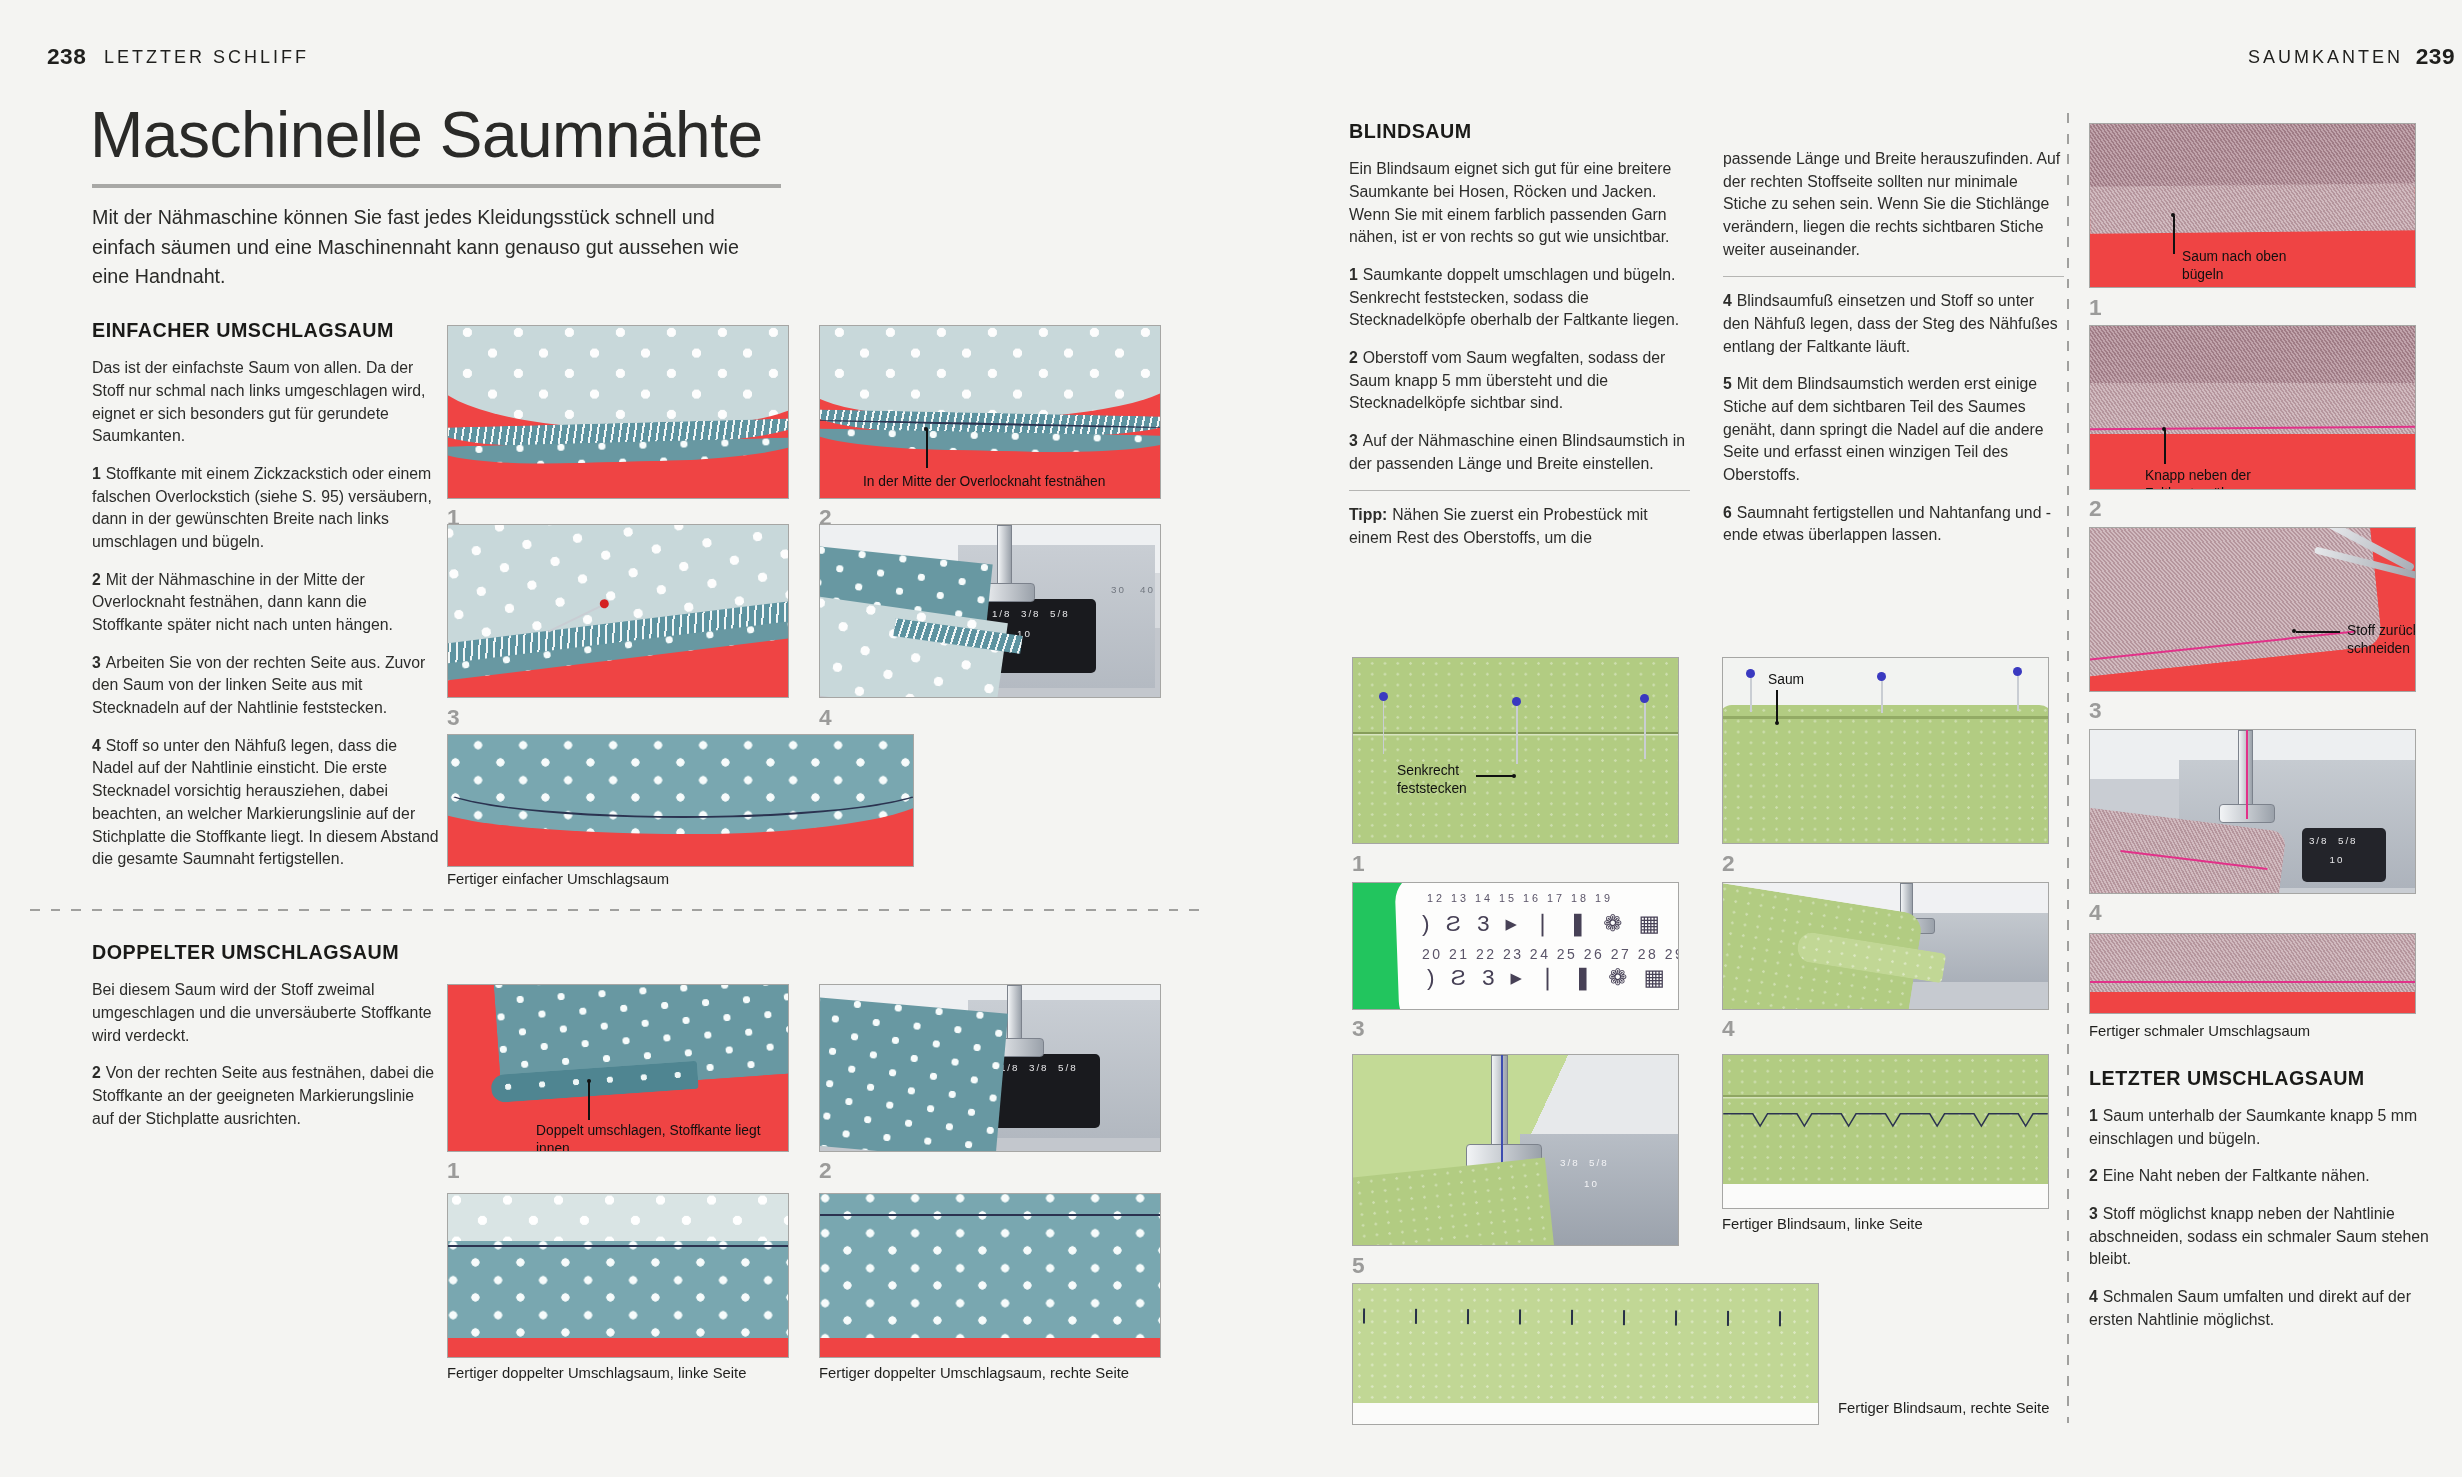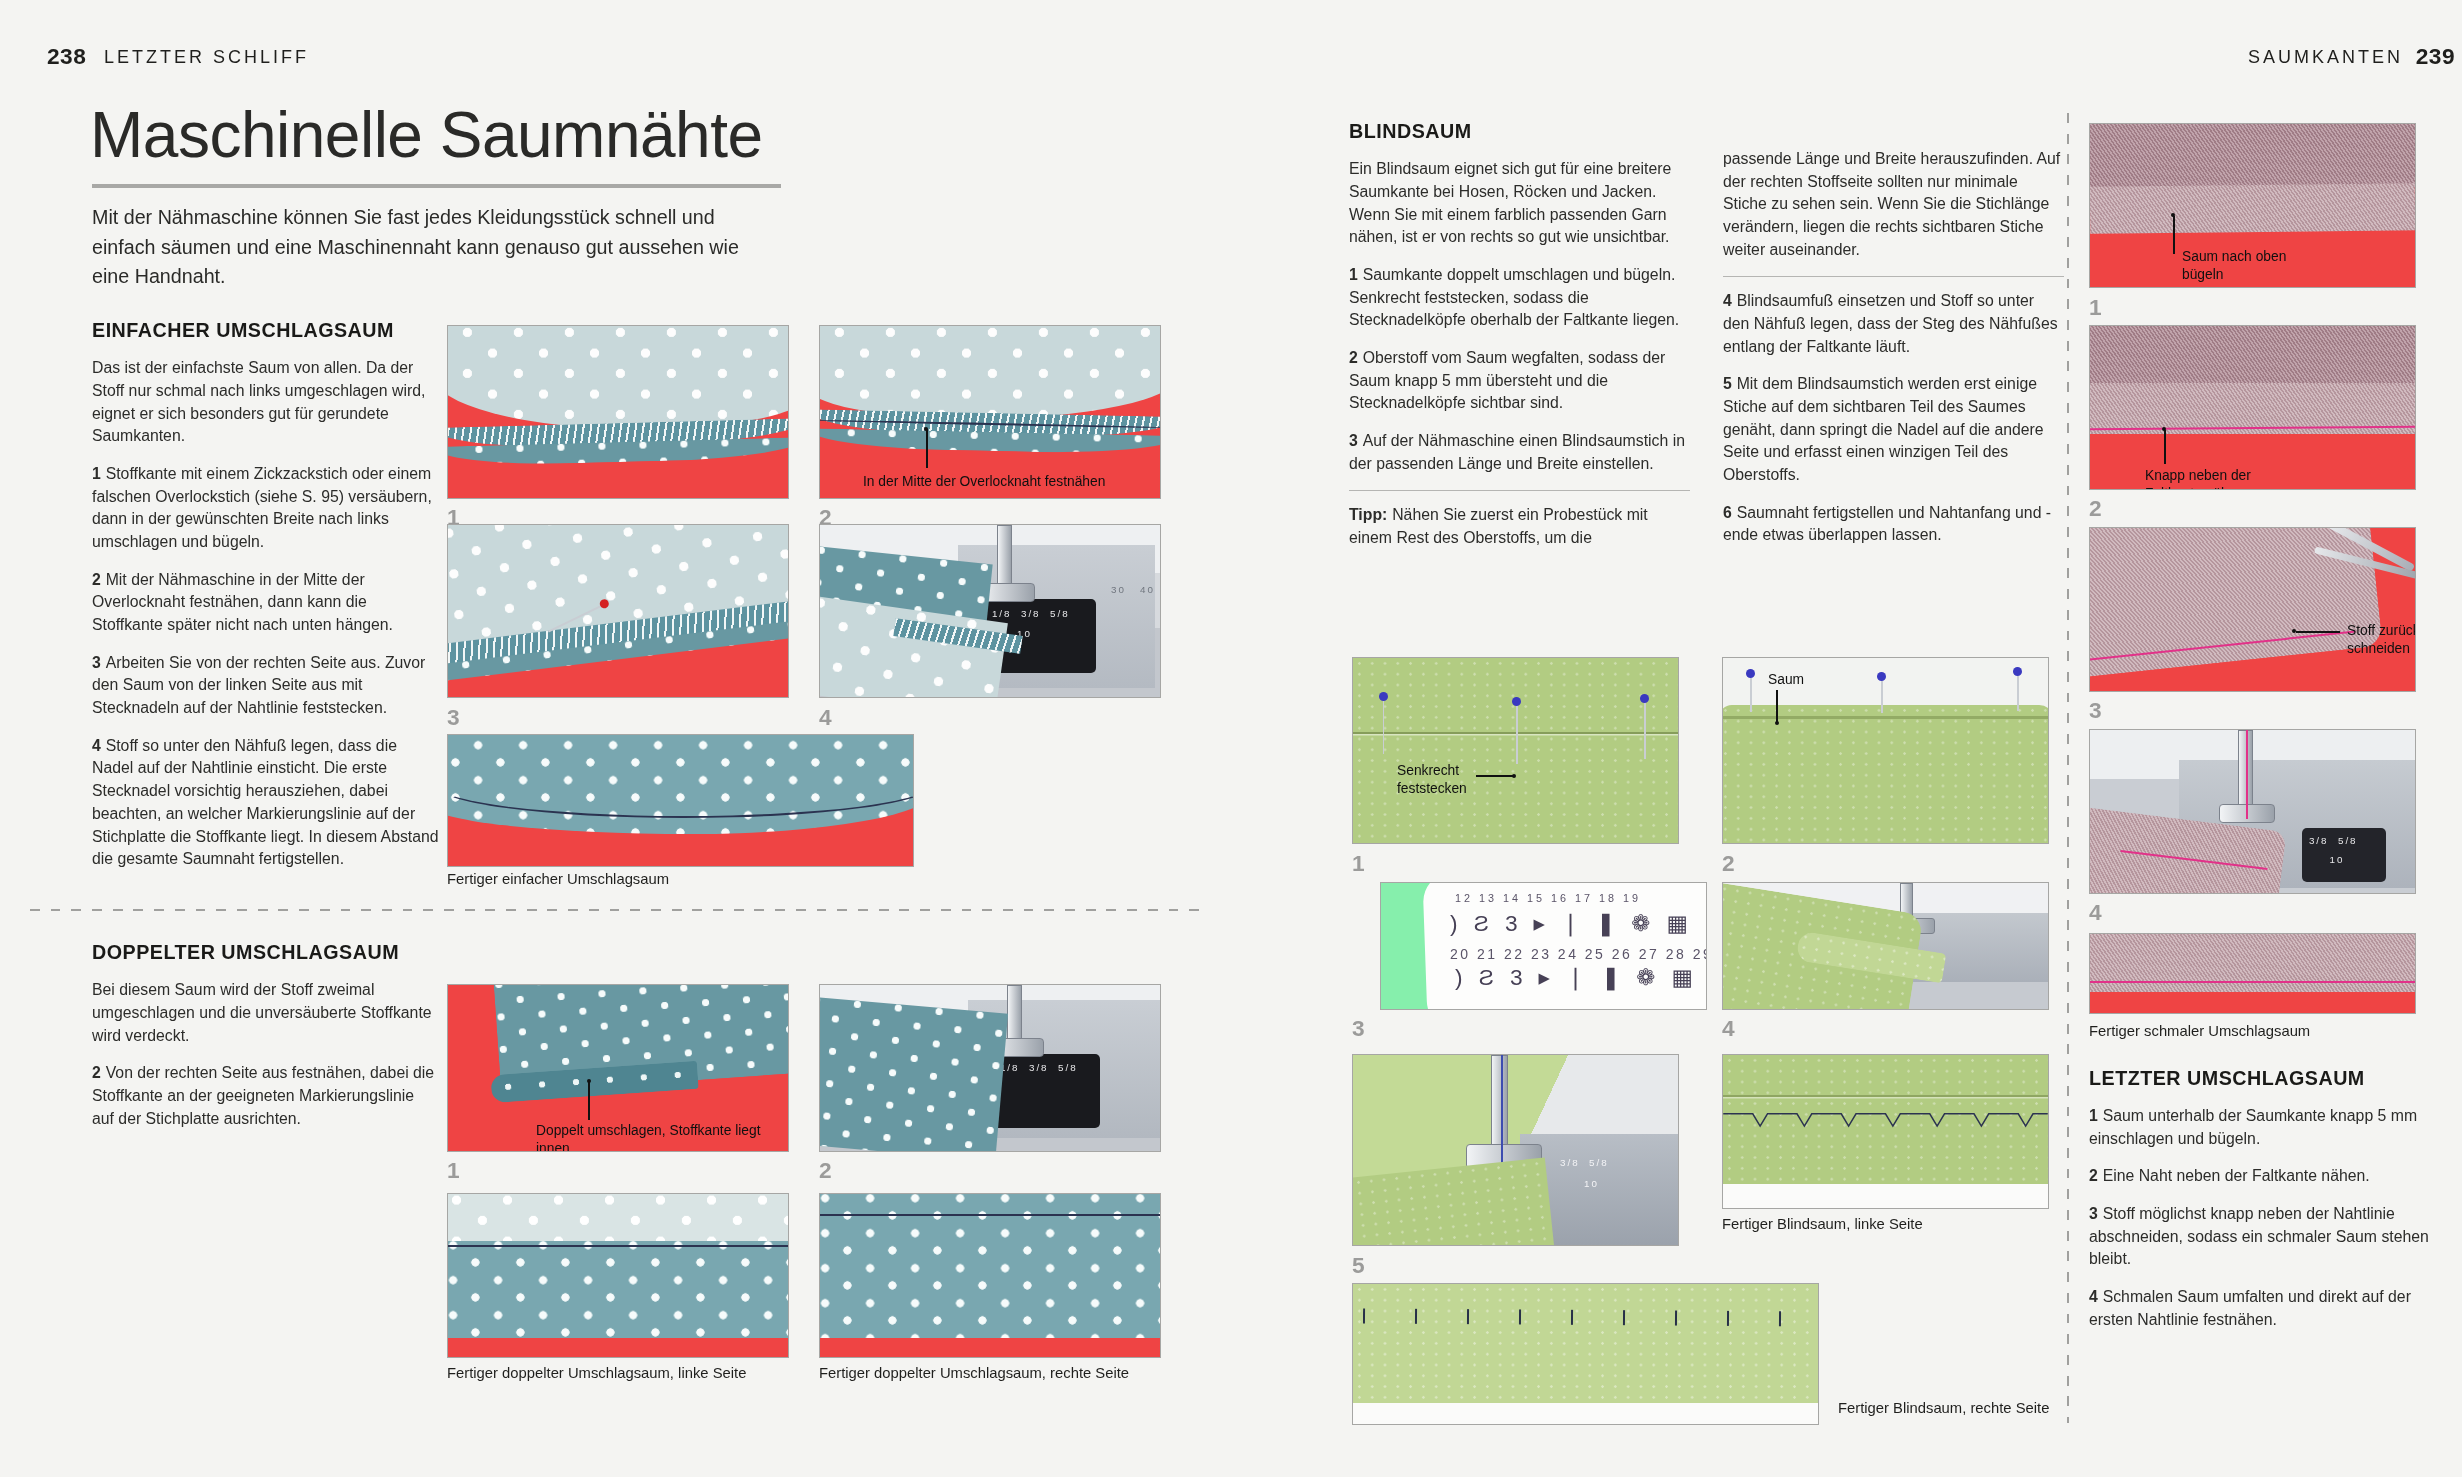--- a/index.html
+++ b/index.html
@@ -231,21 +231,21 @@
         <i class="pinhead"></i>
       </div>
     <div class="lbl" style="left:45px;top:12.8px">Saum</div>
     <div class="aline" style="left:53px;top:31.5px;width:1.5px;height:32.5px"></div>
     <div class="arrow-dot" style="left:52px;top:63px"></div>
   </div>
 
   <div class="num" style="left:1352px;top:850px">1</div>
   <div class="num" style="left:1722px;top:850px">2</div>
 
-  <div class="photo" style="left:1380px;top:882px;width:325px;height:126px;background:#86efac">
+  <div class="photo" style="left:1352px;top:882px;width:325px;height:126px;background:#22c55e">
     <div class="abs" style="left:44px;top:-14.8px;width:295px;height:158px;background:#fdfdfc;border-radius:29.5px 4.9px 4.9px 29.5px;transform:rotate(-2deg)"></div>
     <div class="dialtxt" style="left:74px;top:8.9px;font-size:10.8px;letter-spacing:3px;color:#5a5468">12  13  14  15  16  17  18  19</div>
     <div class="dialtxt" style="left:69px;top:26.6px;font-size:22.7px;letter-spacing:4.9px">) Ƨ 3 ▸ ❘ ❚ ❁ ▦ ▩</div>
     <div class="dialtxt" style="left:69px;top:63px;font-size:14px;letter-spacing:2.5px;color:#5a5468">20  21  22  23  24  25  26  27  28  29</div>
     <div class="dialtxt" style="left:74px;top:81px;font-size:22.7px;letter-spacing:4.9px">) Ƨ 3 ▸ ❘ ❚ ❁ ▦ ▩</div>
   </div>
 
   <div class="photo" style="left:1722px;top:882px;width:325px;height:126px;background:linear-gradient(180deg,#f0f1f3 0 40%,#c6cad0 40% 100%)">
     <div class="abs" style="left:128px;top:29.5px;width:197px;height:69px;background:linear-gradient(180deg,#c3c8ce,#aab0b9)"></div>
     <div class="foot" style="left:177px;top:0;width:10.8px;height:39px"></div>
@@ -333,17 +333,17 @@
     <div class="abs pinkfab" style="left:0;top:0;width:325px;height:58px"></div>
     <div class="mag" style="left:0;top:47px;width:325px;height:2px"></div>
   </div>
   <div class="cap" style="left:2089px;top:1023px">Fertiger schmaler Umschlagsaum</div>
 
   <div class="abs col" style="left:2089px;top:1064px;width:345px">
     <h2>LETZTER UMSCHLAGSAUM</h2>
     <p class="step"><b>1</b><span>Saum unterhalb der Saumkante knapp 5 mm einschlagen und bügeln.</span></p>
     <p class="step"><b>2</b><span>Eine Naht neben der Faltkante nähen.</span></p>
     <p class="step"><b>3</b><span>Stoff möglichst knapp neben der Nahtlinie abschneiden, sodass ein schmaler Saum stehen bleibt.</span></p>
-    <p class="step"><b>4</b><span>Schmalen Saum umfalten und direkt auf der ersten Nahtlinie festnähen.</span></p>
+    <p class="step"><b>4</b><span>Schmalen Saum umfalten und direkt auf der ersten Nahtlinie möglichst.</span></p>
   </div>
 
 </div>
 
 
 </body></html>

